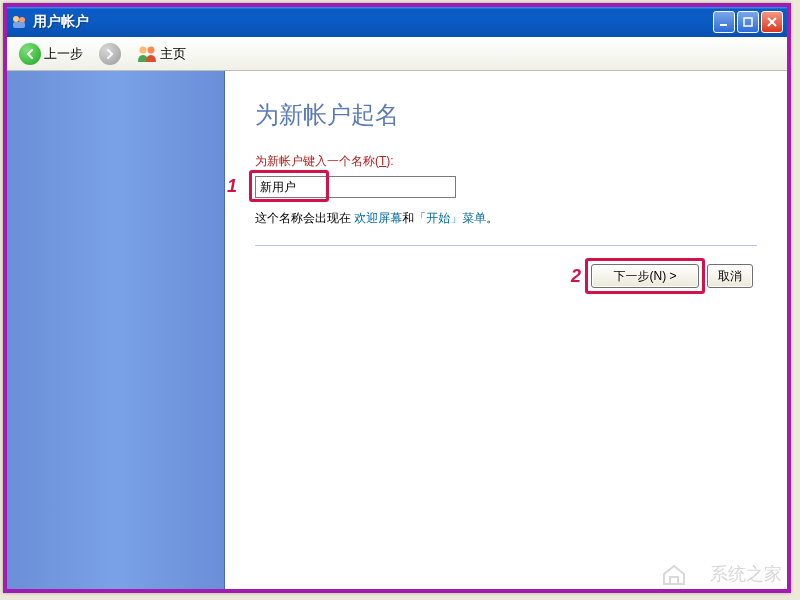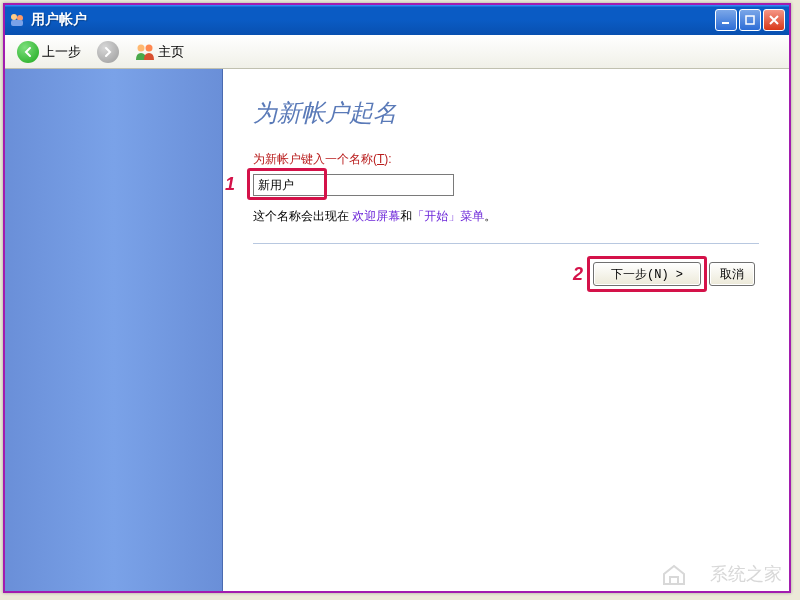--- a/index.html
+++ b/index.html
@@ -9,21 +9,21 @@
       background: #ece9d8;
       width: 800px;
       height: 600px;
       overflow: hidden;
       position: relative;
     }
     .window {
       width: 788px;
       height: 590px;
       margin: 3px;
-      border: 2px solid #a21caf;
+      border: 4px solid #a21caf;
       background: white;
       display: flex;
       flex-direction: column;
       box-shadow: 0 0 3px rgba(0,0,0,0.3);
     }
     .titlebar {
       height: 30px;
       background: linear-gradient(to bottom, #3a95ff 0%, #0a5bc4 8%, #0a5bc4 50%, #0850b0 100%);
       display: flex;
       align-items: center;
@@ -109,21 +109,20 @@
       flex: 1;
       padding: 28px 30px;
       position: relative;
     }
     .page-title {
       font-size: 24px;
       color: #5a7ab8;
       font-weight: normal;
       margin-bottom: 22px;
       font-family: "Microsoft YaHei", SimHei, sans-serif;
-      font-style: italic;
     }
     .field-label {
       font-size: 12px;
       color: #b91c1c;
       margin-bottom: 6px;
     }
     .field-label .u { text-decoration: underline; }
     .input-wrap {
       position: relative;
       display: inline-block;
@@ -155,21 +154,21 @@
       border-radius: 3px;
       pointer-events: none;
       z-index: 4;
     }
     .hl1 { left: -6px; top: -6px; width: 80px; height: 32px; }
     .desc {
       font-size: 12px;
       color: #000;
       margin-bottom: 18px;
     }
-    .desc .link { color: #6d28d9; }
+    .desc .link { color: #0369a1; }
     .divider {
       border: none;
       border-top: 1px solid #b8c8e0;
       margin-bottom: 18px;
     }
     .btn-row {
       display: flex;
       justify-content: flex-end;
       align-items: center;
       gap: 8px;
@@ -178,21 +177,21 @@
     }
     .marker2 { position: static; margin-right: 2px; }
     .wiz-btn {
       min-width: 108px;
       height: 24px;
       background: linear-gradient(to bottom, #ffffff, #ece9d8);
       border: 1px solid #707070;
       border-radius: 3px;
       font-size: 12px;
       cursor: pointer;
-      font-family: Liberation Mono, monospace;
+      font-family: Liberation Sans, sans-serif;
       padding: 0 10px;
       box-shadow: inset 0 0 0 1px #fff;
       position: relative;
     }
     .wiz-btn.cancel { min-width: 46px; }
     .hl2 {
       position: absolute;
       left: -6px; top: -6px; right: -6px; bottom: -6px;
       border: 3px solid #d41249;
       border-radius: 3px;

